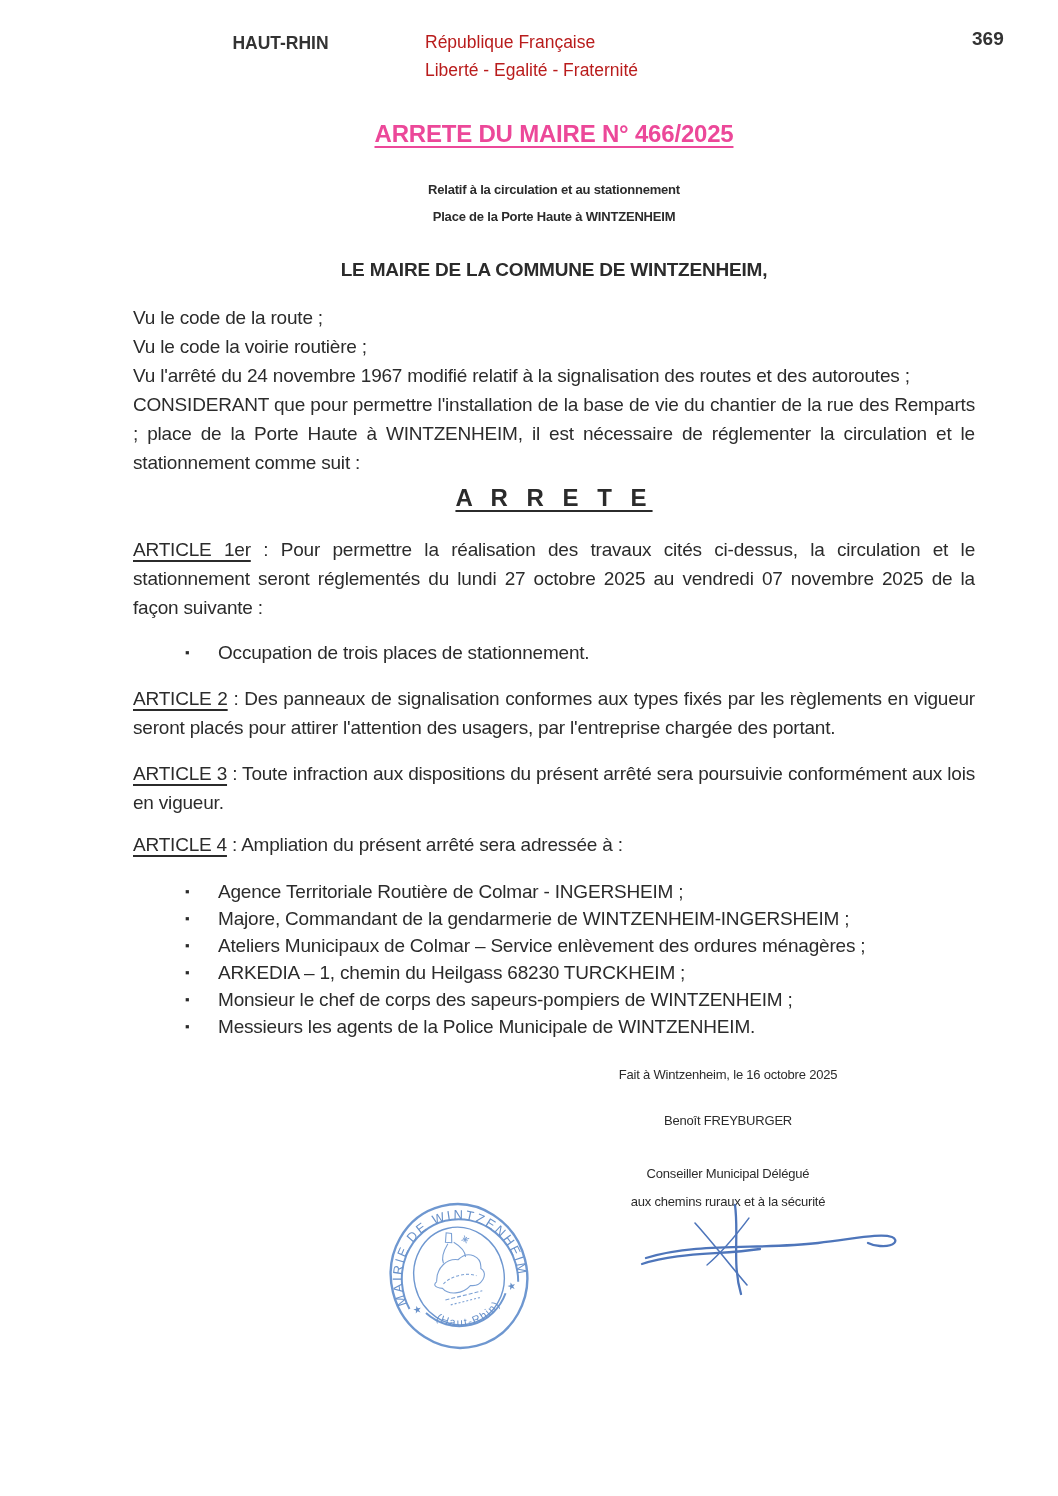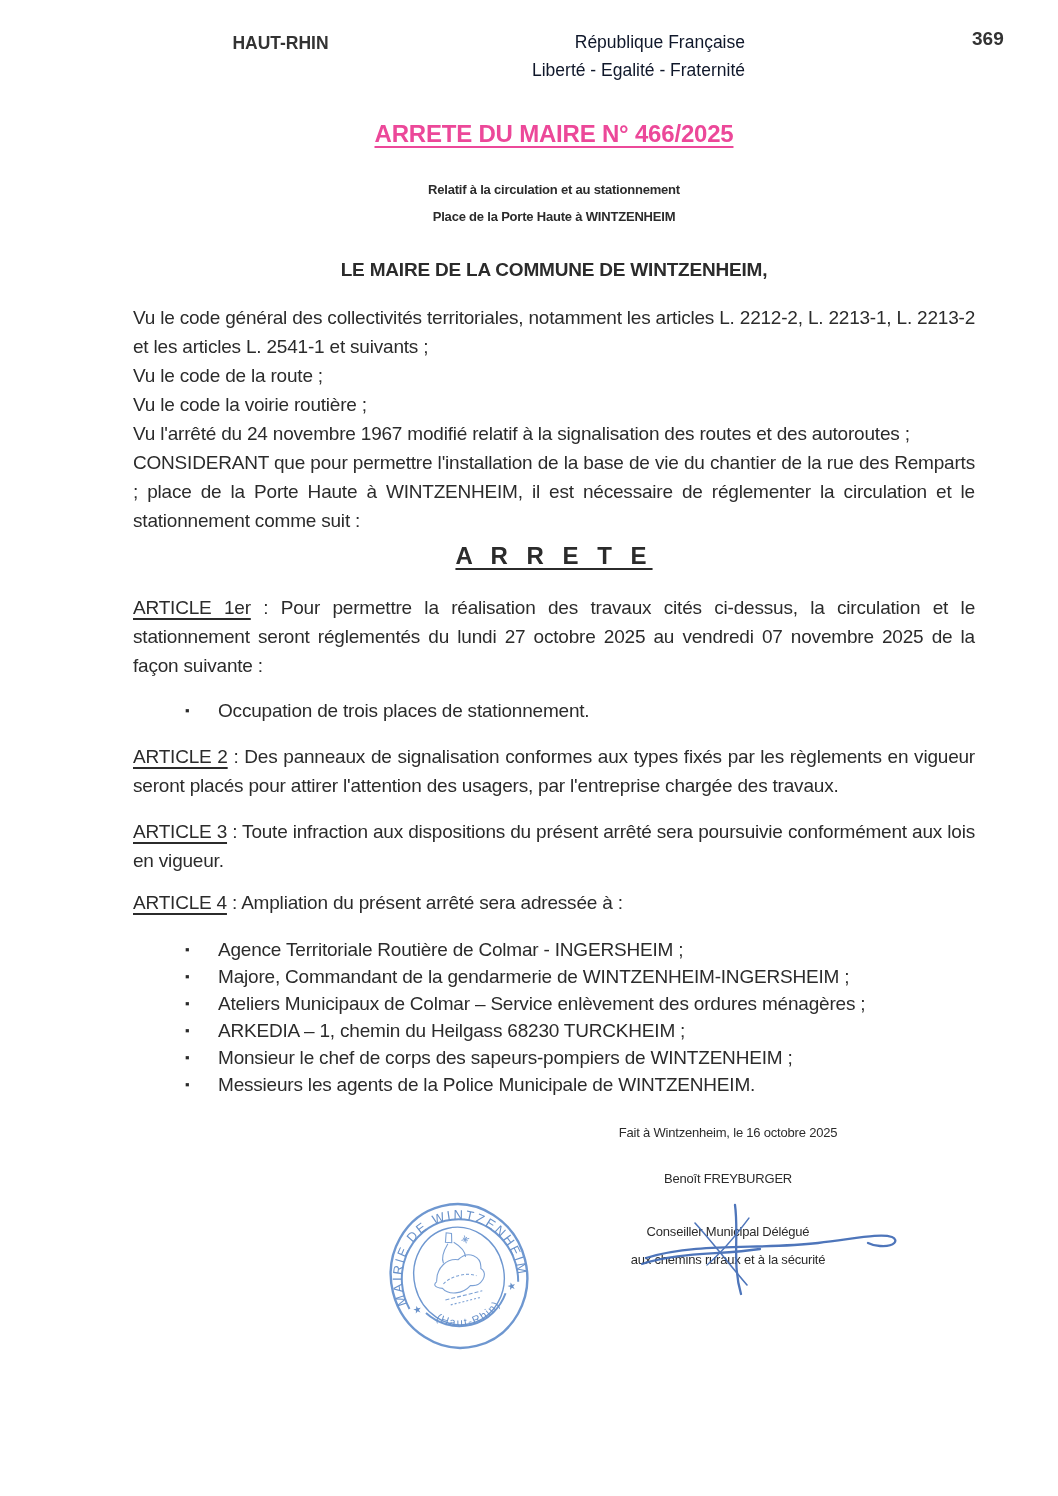--- a/index.html
+++ b/index.html
@@ -7,22 +7,22 @@
     position:relative;
     width:1058px; height:1496px;
     background:#ffffff;
     font-family:"Liberation Sans", sans-serif;
     color:#2b2b2b;
     overflow:hidden;
   }
   
   .hdr-left  { position:absolute; left:138px; top:30px; width:285px; text-align:center;
                font-weight:bold; font-size:17.5px; line-height:26px; color:#333; }
-  .hdr-center{ position:absolute; left:425px; top:32px; width:320px; text-align:right;
-               font-size:17.5px; color:#0f172a; }
+  .hdr-center{ position:absolute; left:425px; top:32px; width:320px; text-align:left;
+               font-size:17.5px; color:#b91c1c; }
   .hdr-center .l2 { margin-top:7px; }
   .hdr-page  { position:absolute; left:972px; top:28px; font-weight:bold; font-size:19px; color:#333; }
 
   
   .content { position:absolute; left:133px; top:0; width:842px; padding-top:118px;
              font-size:19px; line-height:29px; letter-spacing:-0.2px; }
 
   .doc-title { margin:0; text-align:center; font-size:24px; line-height:32px; font-weight:bold;
                color:#ec4899; }
   .u { text-decoration:underline; text-underline-offset:4px; text-decoration-thickness:1.5px; }
@@ -78,37 +78,36 @@
     <h1 class="doc-title"><span class="u">ARRETE DU MAIRE N° 466/2025</span></h1>
 
     <div class="subtitle">
       <div>Relatif à la circulation et au stationnement</div>
       <div>Place de la Porte Haute à WINTZENHEIM</div>
     </div>
 
     <p class="salutation">LE MAIRE DE LA COMMUNE DE WINTZENHEIM,</p>
 
     <div class="preamble">
-      <p>Vu le code général des collectivités territoriales, notamment les articles L. 2212-2, L. 2213-1, L. 2213-2 et les articles L. 2541-1 et suivants ;</p>
       <p>Vu le code de la route ;</p>
       <p>Vu le code la voirie routière ;</p>
       <p>Vu l'arrêté du 24 novembre 1967 modifié relatif à la signalisation des routes et des autoroutes ;</p>
       <p>CONSIDERANT que pour permettre l'installation de la base de vie du chantier de la rue des Remparts ; place de la Porte Haute à WINTZENHEIM, il est nécessaire de réglementer la circulation et le stationnement comme suit :</p>
     </div>
 
     <h2 class="arrete-head"><span class="u">A R R E T E</span></h2>
 
     <p class="article m-art1"><span class="u">ARTICLE 1er</span><span> : Pour permettre la réalisation des travaux cités ci-dessus, la circulation et le stationnement seront réglementés du lundi 27 octobre 2025 au vendredi 07 novembre 2025 de la façon suivante :</span></p>
 
     <div class="bullet-row single-bullet">
       <span class="glyph">▪</span>
       <span>Occupation de trois places de stationnement.</span>
     </div>
 
-    <p class="article m-art2"><span class="u">ARTICLE 2</span><span> : Des panneaux de signalisation conformes aux types fixés par les règlements en vigueur seront placés pour attirer l'attention des usagers, par l'entreprise chargée des travaux.</span></p>
+    <p class="article m-art2"><span class="u">ARTICLE 2</span><span> : Des panneaux de signalisation conformes aux types fixés par les règlements en vigueur seront placés pour attirer l'attention des usagers, par l'entreprise chargée des portant.</span></p>
 
     <p class="article m-art3"><span class="u">ARTICLE 3</span><span> : Toute infraction aux dispositions du présent arrêté sera poursuivie conformément aux lois en vigueur.</span></p>
 
     <p class="article m-art4"><span class="u">ARTICLE 4</span><span> : Ampliation du présent arrêté sera adressée à :</span></p>
 
     <div class="recipients">
       <div class="bullet-row">
         <span class="glyph">▪</span>
         <span>Agence Territoriale Routière de Colmar - INGERSHEIM ;</span>
       </div>

